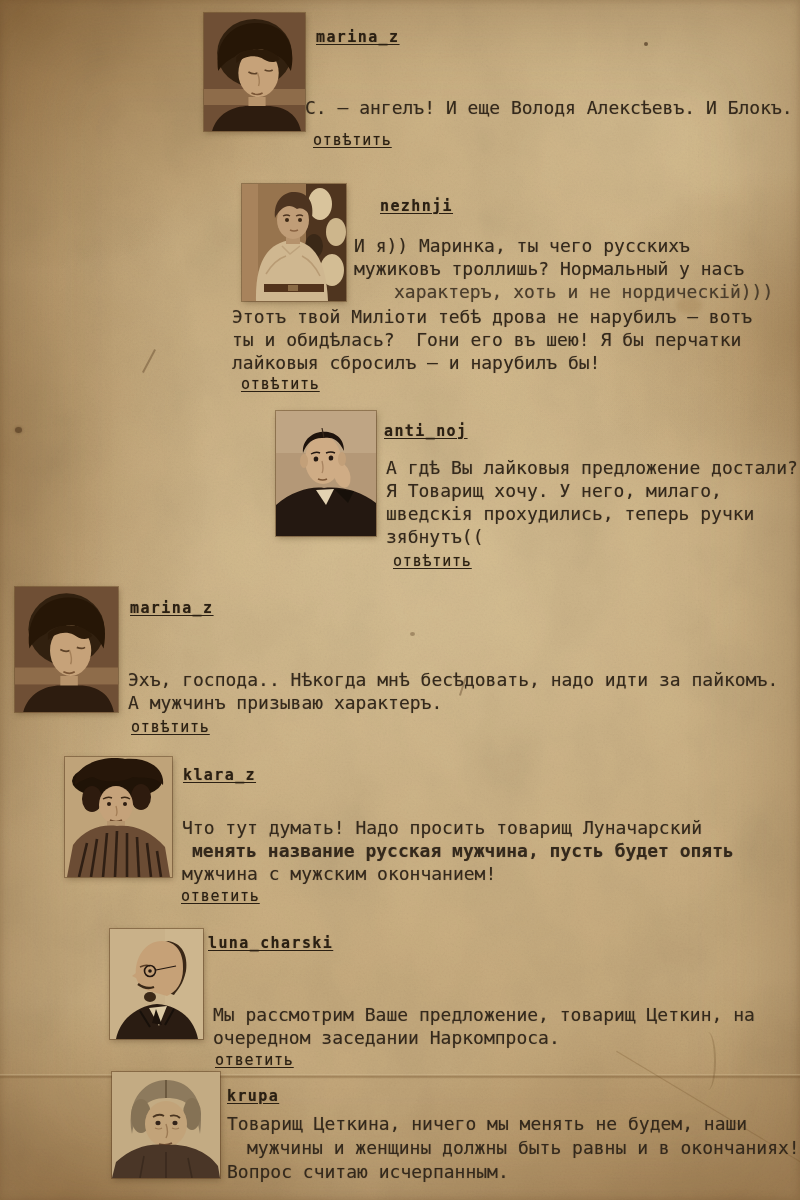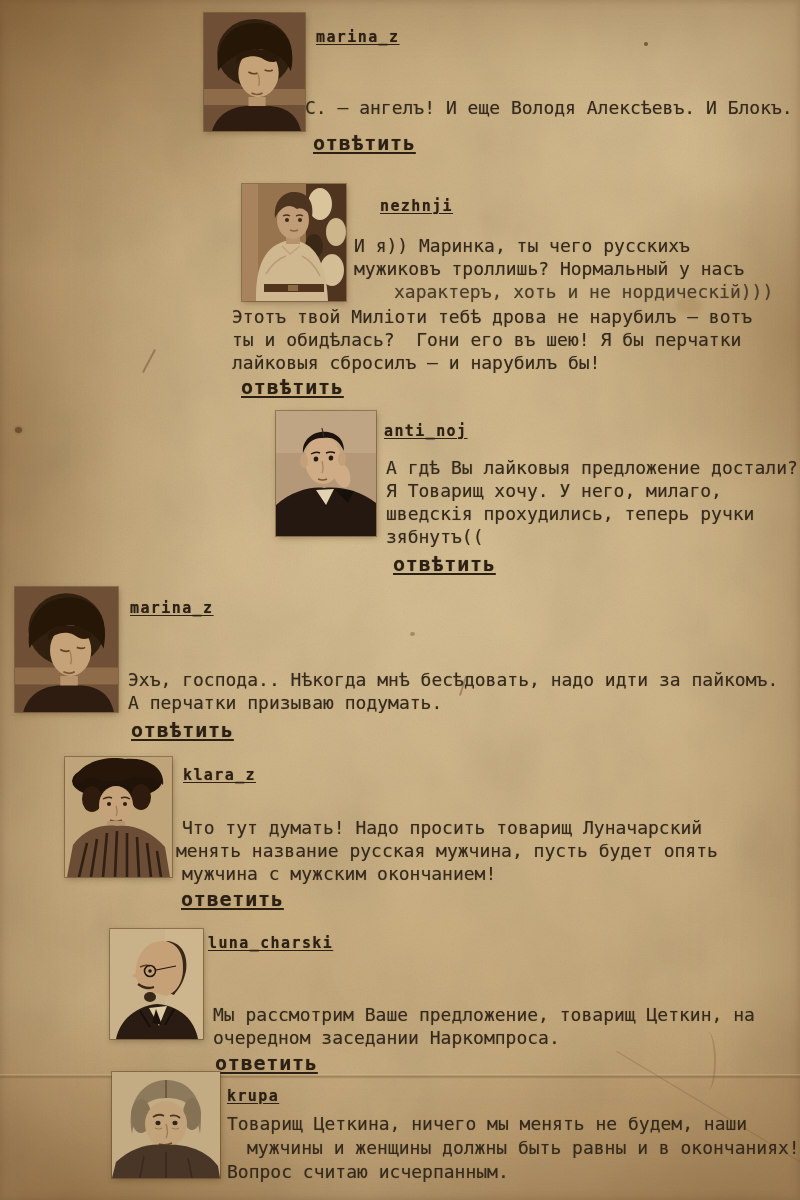--- a/index.html
+++ b/index.html
@@ -28,21 +28,21 @@
   .comment{display:contents;}
   .avatar{position:absolute;cursor:pointer;
     box-shadow:0 0 0 1px rgba(88,58,28,.45), 1px 2px 6px rgba(60,40,18,.35), inset 0 0 0 1px rgba(232,212,172,.25);}
   .avatar svg{display:block;width:100%;height:100%;}
   .username{position:absolute;font-weight:bold;font-size:15px;letter-spacing:1.4px;
     color:#2b2013;text-decoration:underline;text-underline-offset:2px;cursor:pointer;
     text-shadow:0 0 1px rgba(43,32,19,.45);}
   .t{position:absolute;font-size:18px;line-height:23px;color:#34291c;white-space:pre;
     text-shadow:0 0 1px rgba(52,41,28,.40);}
   .t.faded{color:#4a3d2c;}
-  .reply{position:absolute;font-weight:bold;font-size:20px;letter-spacing:.8px;
+  .reply{position:absolute;font-weight:normal;font-size:15px;letter-spacing:.8px;
     color:#2b2013;text-decoration:underline;text-underline-offset:2px;cursor:pointer;
     text-shadow:0 0 1px rgba(43,32,19,.45);}
 </style>
 </head>
 <body>
 
 <div class="page">
 
   <svg class="grain" width="800" height="1200">
     <filter id="f-coarse" x="0" y="0" width="100%" height="100%">
@@ -172,21 +172,21 @@
         <path d="M44,59 q5,3 9,1" stroke="#5d4228" stroke-width="1.6" fill="none"></path>
         <path d="M60,57 q5,2 8,0" stroke="#5d4228" stroke-width="1.6" fill="none"></path>
         <path d="M53,60 q3,8 1,13" stroke="#a37f58" stroke-width="1.4" fill="none"></path>
         <path d="M47,80 q6,3 11,0" stroke="#7a5535" stroke-width="1.6" fill="none"></path>
         <rect x="44" y="84" width="17" height="12" fill="#b8946c"></rect>
         <path d="M8,118 C13,100 30,92 47,93 L62,93 C82,93 93,103 96,118 Z" fill="#2d1c0f"></path>
       </svg>
     </div>
     <a class="username" style="left:130px;top:599px;">marina_z</a>
     <div class="t" style="left:128px;top:668px;">Эхъ, господа.. Нѣкогда мнѣ бесѣдовать, надо идти за пайкомъ.</div>
-    <div class="t" style="left:128px;top:691px;">А перчатки призываю подумать.</div>
+    <div class="t" style="left:128px;top:691px;">А мужчинъ призываю характеръ.</div>
     <a class="reply" style="left:131px;top:718px;">отвѣтить</a>
   </div>
 
   
   <div class="comment">
     <div class="avatar" style="left:65px;top:757px;width:107px;height:120px;">
       <svg viewBox="0 0 107 120" preserveAspectRatio="none">
         <rect width="107" height="120" fill="#bfa379"></rect>
         <ellipse cx="52" cy="24" rx="45" ry="18" fill="#201307"></ellipse>
         <path d="M10,28 C8,6 42,-2 60,2 C84,0 100,12 98,28 C88,18 76,22 68,20 C56,26 38,26 28,20 C18,22 13,26 10,28 Z" fill="#261609"></path>
@@ -207,21 +207,21 @@
           <path d="M50,120 L52,74"></path>
             <path d="M62,120 L62,76"></path>
             <path d="M74,120 L72,80"></path>
           <path d="M86,120 L82,86"></path>
             <path d="M96,120 L92,94"></path>
         </g>
       </svg>
     </div>
     <a class="username" style="left:183px;top:766px;">klara_z</a>
     <div class="t" style="left:182px;top:816px;">Что тут думать! Надо просить товарищ Луначарский</div>
-    <div class="t" style="left:176px;top:839px;">менять название русская мужчина, пусть будет опять</div>
+    <div class="t" style="left:192px;top:839px;font-weight:bold;">менять название русская мужчина, пусть будет опять</div>
     <div class="t" style="left:182px;top:862px;">мужчина с мужским окончанием!</div>
     <a class="reply" style="left:181px;top:887px;">ответить</a>
   </div>
 
   
   <div class="comment">
     <div class="avatar" style="left:110px;top:929px;width:93px;height:110px;">
       <svg viewBox="0 0 93 110" preserveAspectRatio="none">
         <rect width="93" height="110" fill="#c9b189"></rect>
         <rect x="55" width="38" height="110" fill="#cdb68e"></rect>

